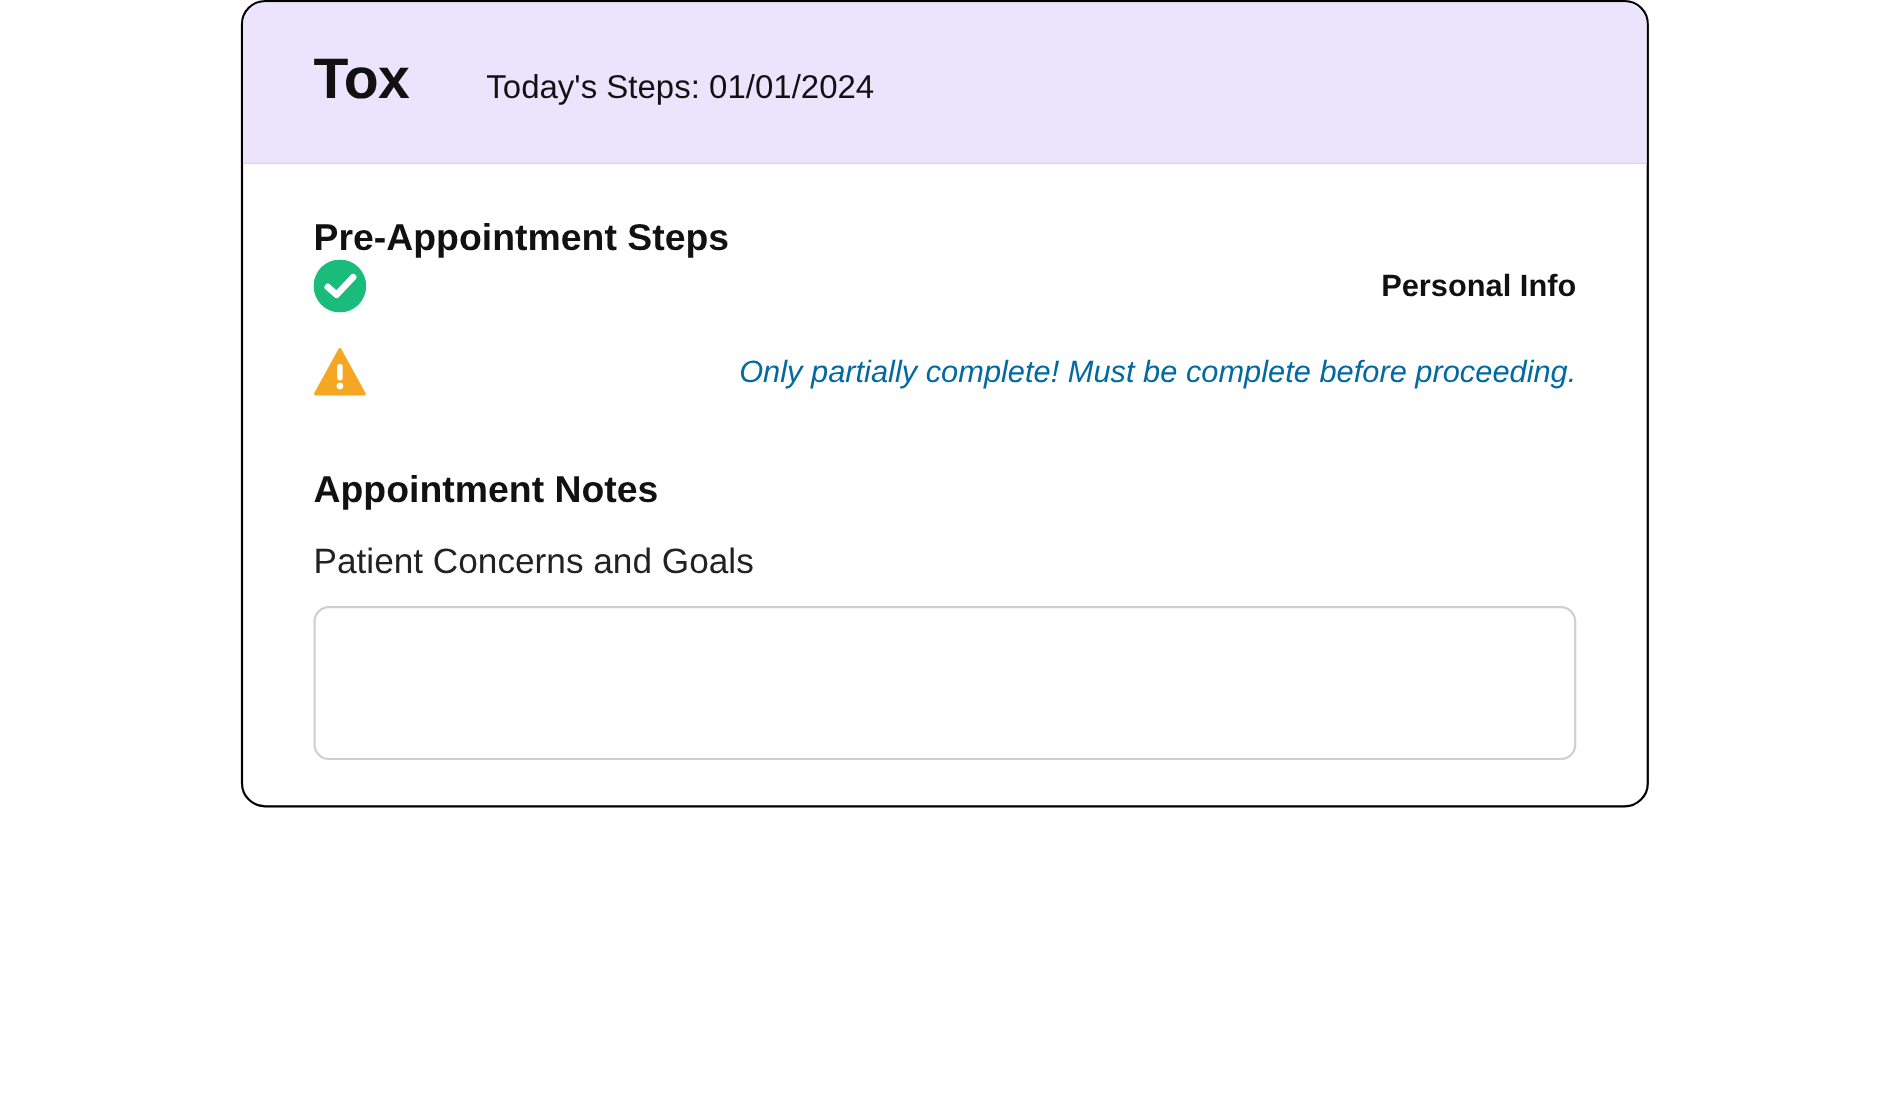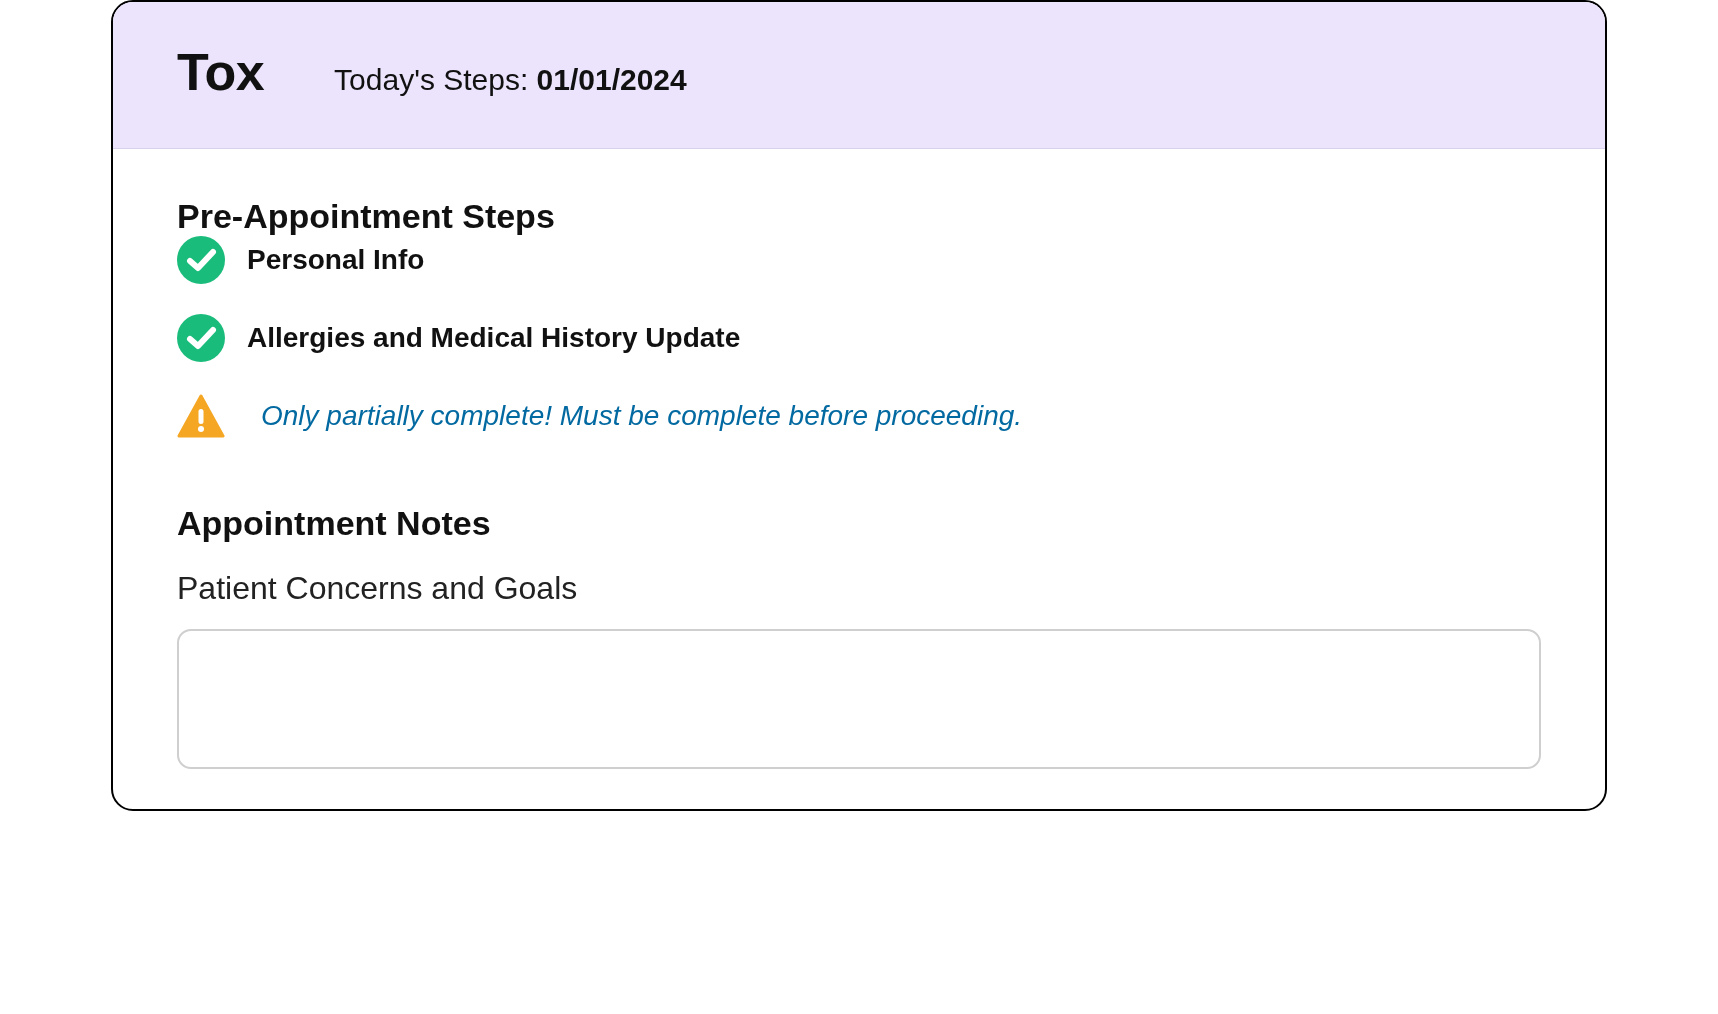--- a/index.html
+++ b/index.html
@@ -6,21 +6,21 @@
   html, body { width: 100%; height: 100%; }
   body {
     font-family: "Segoe UI", "Helvetica Neue", Arial, sans-serif;
     background: #fff;
     display: flex;
     align-items: flex-start;
     justify-content: center;
     padding: 0;
   }
   .card {
-    width: 1496px;
+    width: 1280px;
     border: 2px solid #000;
     border-radius: 22px;
     overflow: hidden;
     background: #fff;
   }
   .header {
     background: #ECE3FC;
     padding: 40px 64px 46px 64px;
     display: flex;
     align-items: baseline;
@@ -30,35 +30,36 @@
   .title {
     font-size: 52px;
     font-weight: 800;
     color: #111;
     letter-spacing: -0.5px;
   }
   .date-line {
     font-size: 30px;
     color: #111;
   }
-  .date-value { font-weight: 700; }
+  .date-value { font-weight: 400; }
   .body {
     padding: 48px 64px 36px 64px;
   }
   .section-heading {
     font-size: 34px;
     font-weight: 700;
     color: #111;
   }
   .steps { margin-bottom: 64px; }
   .step-row {
     display: flex;
     align-items: center;
     gap: 22px;
     margin-bottom: 30px;
+    justify-content: space-between;
   }
   .icon-wrap {
     width: 48px;
     height: 48px;
     flex: 0 0 48px;
     display: flex;
     align-items: center;
     justify-content: center;
   }
   .step-label {
@@ -111,29 +112,20 @@
       <div class="step-row">
         <span class="icon-wrap">
           <svg viewBox="0 0 48 48" width="48" height="48">
             <circle cx="24" cy="24" r="24" fill="#1ABC7B"></circle>
             <path d="M13 25 L21 32 L36 16" stroke="#fff" stroke-width="6" fill="none" stroke-linecap="round" stroke-linejoin="round"></path>
           </svg>
         </span>
         <span class="step-label">Personal Info</span>
       </div>
 
-      <div class="step-row">
-        <span class="icon-wrap">
-          <svg viewBox="0 0 48 48" width="48" height="48">
-            <circle cx="24" cy="24" r="24" fill="#1ABC7B"></circle>
-            <path d="M13 25 L21 32 L36 16" stroke="#fff" stroke-width="6" fill="none" stroke-linecap="round" stroke-linejoin="round"></path>
-          </svg>
-        </span>
-        <span class="step-label">Allergies and Medical History Update</span>
-      </div>
 
       <div class="step-row">
         <span class="icon-wrap">
           <svg viewBox="0 0 48 48" width="48" height="48">
             <path d="M24 4 L46 44 L2 44 Z" fill="#F5A623" stroke="#F5A623" stroke-linejoin="round" stroke-width="3"></path>
             <rect x="21.5" y="17" width="5" height="15" rx="2.5" fill="#fff"></rect>
             <circle cx="24" cy="37" r="3" fill="#fff"></circle>
           </svg>
         </span>
         <span class="step-msg">Only partially complete! Must be complete before proceeding.</span>

